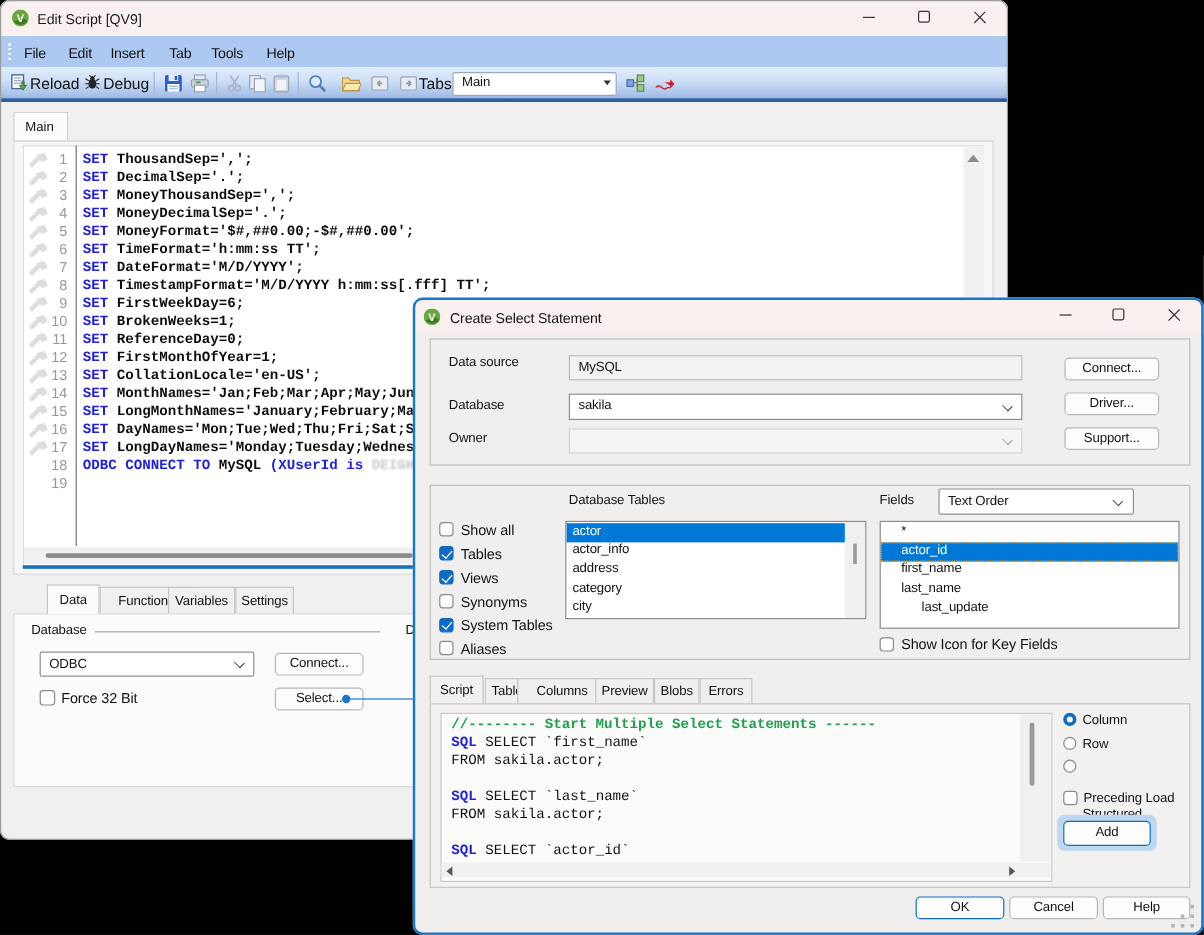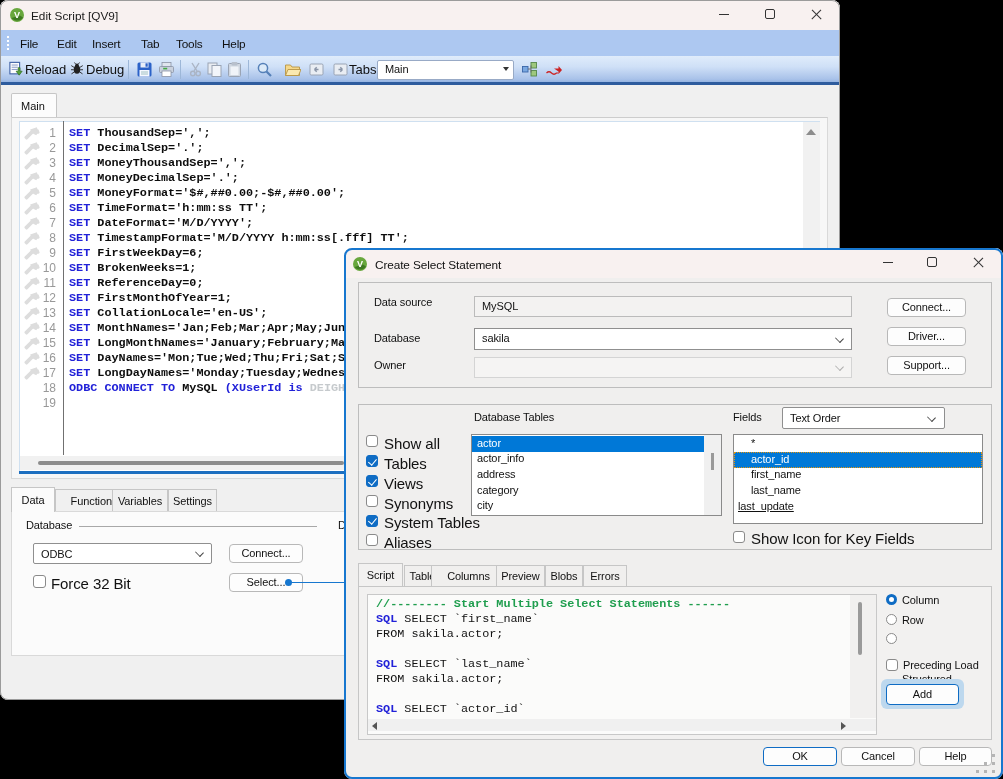--- a/index.html
+++ b/index.html
@@ -42,37 +42,37 @@
   #hthumb{position:absolute;left:38px;top:461px;width:306px;height:4px;background:#8c8c8c;border-radius:2px;}
   #edblue{position:absolute;left:19px;top:471px;width:802px;height:3px;background:#1d6fc0;}
   #vscroll{position:absolute;left:803px;top:122px;width:17px;height:333px;background:#f1f1f1;}
   .uparrow{position:absolute;width:0;height:0;border-left:5px solid transparent;border-right:5px solid transparent;border-bottom:6px solid #8c8c8c;}
   .codeline{position:absolute;left:69px;font-family:"Liberation Mono",monospace;font-size:11.8px;
      font-weight:700;color:#0d0d0d;white-space:pre;line-height:15px;}
   .lnum{position:absolute;width:32px;text-align:right;font-size:12px;color:#989898;line-height:15px;}
   .kw{color:#2121d8;}
   .ham{position:absolute;left:23px;width:16px;height:14px;}
   
-  .btab{position:absolute;top:489px;height:23px;background:#f0f0f0;border:1px solid #c6c6c6;border-bottom:none;}
+  .btab{position:absolute;top:489px;height:23px;background:#f0f0f0;border:1px solid #c6c6c6;border-bottom:none;margin-left:28px;}
   .btab{display:flex;align-items:center;justify-content:center;}
   .btab span{position:static;font-size:11px;color:#111;white-space:nowrap;letter-spacing:-0.1px;}
   #lowpanel{position:absolute;left:11px;top:511px;width:817px;height:145px;background:#fbfbfb;
      border:1px solid #d9d9d9;}
   .grouplabel{position:absolute;font-size:11px;color:#111;letter-spacing:-0.1px;}
   .hrule{position:absolute;height:1px;background:#a8a8a8;}
   .combo{position:absolute;background:#fff;border:1px solid #8f8f8f;border-radius:2px;}
   .combo .ctext{position:absolute;left:7px;top:4px;font-size:11px;color:#111;letter-spacing:-0.1px;}
   .chev{position:absolute;width:8px;height:8px;}
   .chev:before{content:"";position:absolute;left:0;top:0;width:6px;height:6px;border-right:1.4px solid #444;border-bottom:1.4px solid #444;transform:rotate(45deg) scale(1,0.8);}
   .btn{position:absolute;background:#fdfdfd;border:1px solid #b8b8b8;border-radius:4px;
        font-size:11px;color:#111;text-align:center;letter-spacing:-0.1px;}
   .cb{position:absolute;width:12px;height:12px;background:#fff;border:1px solid #8a8a8a;border-radius:3px;}
   .cb.on{background:#0f6cc4;border-color:#0f6cc4;}
   .cb.on:before{content:"";position:absolute;left:3px;top:0.5px;width:3.5px;height:7px;border:solid #fff;border-width:0 1.5px 1.5px 0;transform:rotate(40deg);}
-  .cblabel{position:absolute;font-size:15px;color:#111;white-space:nowrap;letter-spacing:-0.1px;}
+  .cblabel{position:absolute;font-size:12px;color:#111;white-space:nowrap;letter-spacing:-0.1px;}
   
   #dlg{position:absolute;left:344px;top:248px;width:659px;height:531px;background:#f0efee;
        border-radius:8px;overflow:hidden;z-index:10;}
   #dlgborder{position:absolute;left:344px;top:248px;width:659px;height:531px;
        border:2px solid #1777cf;border-radius:8px;z-index:20;pointer-events:none;}
   #dtitle{position:absolute;left:0;top:0;width:100%;height:30px;background:#f8f1f0;}
   .group{position:absolute;border:1px solid #bdbdbd;background:#f0efee;}
   .dlabel{position:absolute;font-size:11px;color:#111;letter-spacing:-0.1px;}
   .field{position:absolute;border:1px solid #ababab;}
   .list{position:absolute;background:#fff;border:1px solid #8a8a8a;overflow:hidden;}
@@ -484,21 +484,21 @@
         <div class="litem" style="top:16.7px;background:#0078d7;color:#fff;outline:1px dotted #e6950a;outline-offset:-1px;">
           <span style="left:17px;">actor_id</span>
         </div>
         <div class="litem" style="top:32.4px;">
           <span style="left:17px;">first_name</span>
         </div>
         <div class="litem" style="top:48.099999999999994px;">
           <span style="left:17px;">last_name</span>
         </div>
         <div class="litem" style="top:63.8px;">
-          <span style="left:4px;text-decoration:underline;">last_update</span>
+          <span style="left:34px;">last_update</span>
         </div>
       </div>
     <div class="cb" style="left:389px;top:283px;width:12px;height:12px;"></div>
     <div class="cblabel" style="left:407px;top:282px;">Show Icon for Key Fields</div>
 
     <div class="dtab" style="left:14px;top:315px;width:45px;height:23px;background:#f2f1f0;z-index:2;">
         <span>Script</span>
       </div>
     <div class="dtab" style="left:60px;top:317px;width:37px;height:21px;text-align:right;">
         <span>Table</span>

